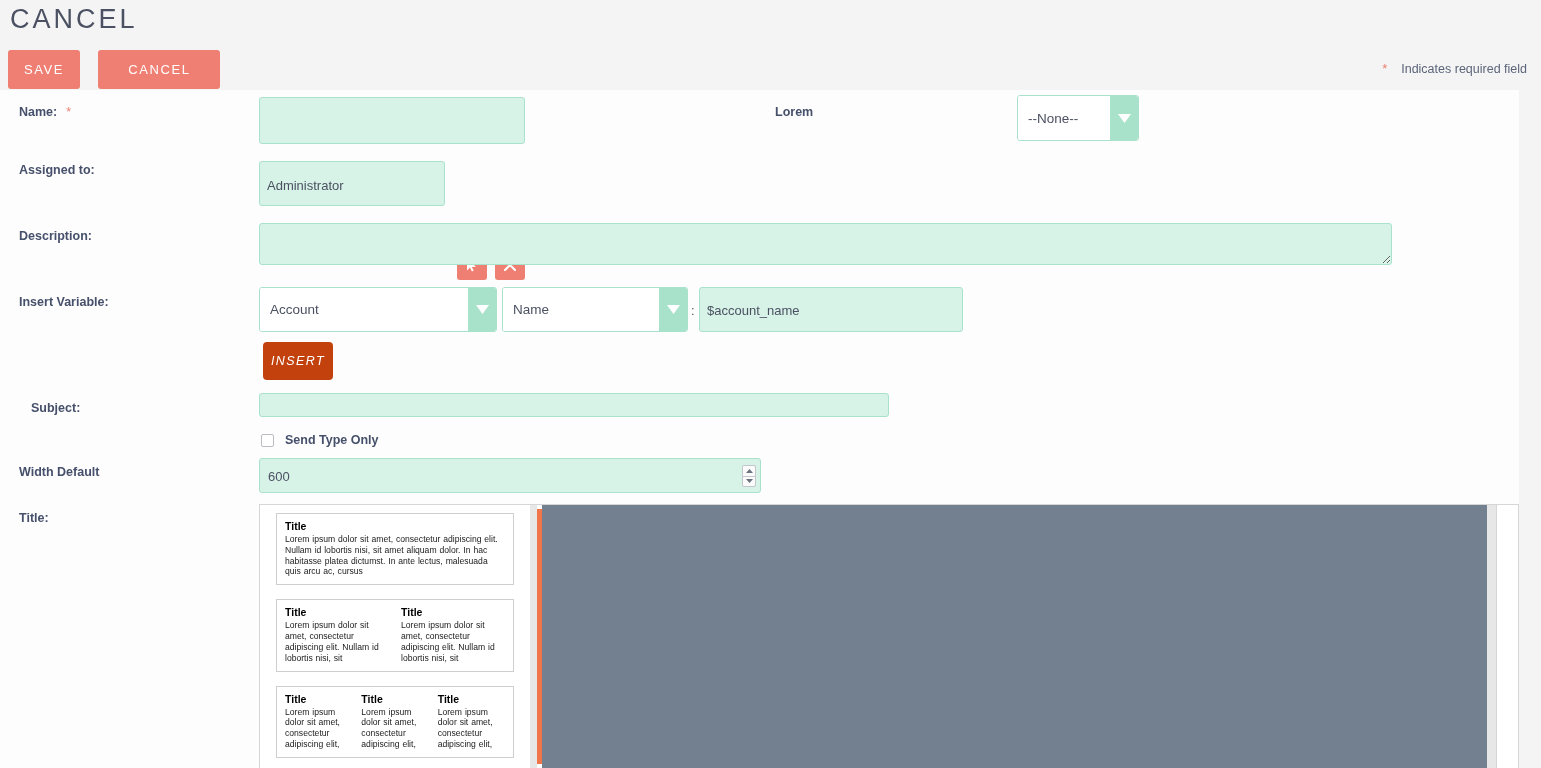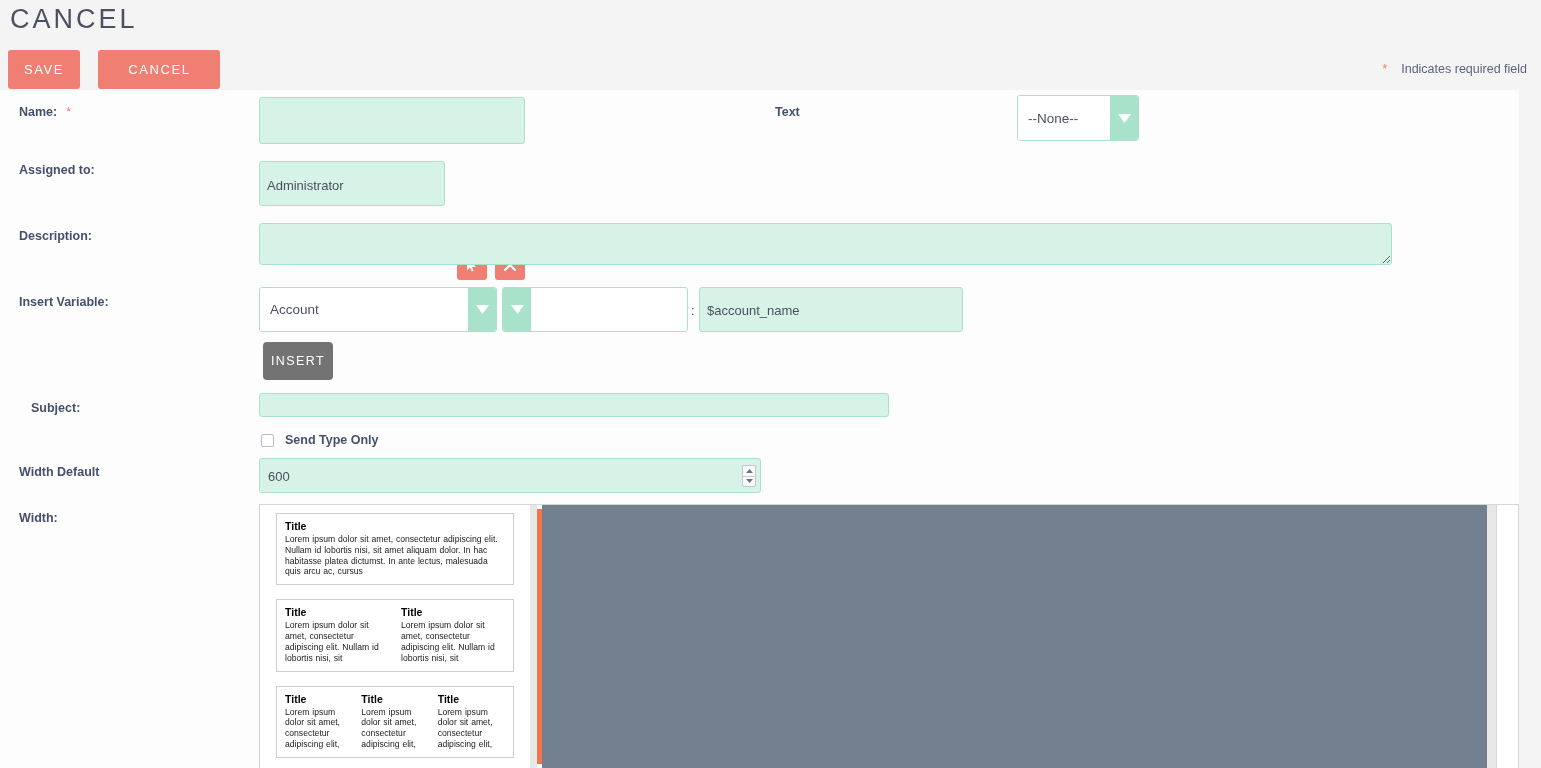--- a/index.html
+++ b/index.html
@@ -135,29 +135,30 @@
     border-radius: 3px;
     display: flex;
     align-items: center;
     justify-content: center;
     cursor: pointer;
   }
 
   
   .insert-btn {
     position: absolute;
-    background: #737373;
+    background: #c2410c;
     color: #fff;
     border-radius: 4px;
     font-size: 12.5px;
     letter-spacing: 1.4px;
     display: flex;
     align-items: center;
     justify-content: center;
     cursor: pointer;
+    font-style: italic;
   }
 
   
   .chk-wrap {
     position: absolute;
     display: flex;
     align-items: center;
   }
   .chk-box {
     width: 13px; height: 13px;
@@ -284,21 +285,21 @@
     <span class="star">*</span><span>Indicates required field</span>
   </div>
 
   <div class="form-panel">
 
     <div class="lbl" style="left:8px; top:15px;">
       <span>Name:</span><span class="star">*</span>
     </div>
     <input class="mint" style="position: absolute; left: 259px; top: 7px; width: 266px; height: 47px;" value="" placeholder="">
 
-    <div class="lbl" style="left:764px; top:15px;">Text</div>
+    <div class="lbl" style="left:764px; top:15px;">Lorem</div>
     <div class="combo" style="left:1017px; top:5px; width:122px; height:46px;gap:17px;">
       <div class="val">--None--</div>
       <div class="arrow-btn">
         <svg width="13" height="9" viewBox="0 0 13 9">
             <polygon points="0,0 13,0 6.5,9" fill="#ffffff"></polygon>
           </svg>
       </div>
     </div>
 
     <div class="lbl" style="left:8px; top:73px;">Assigned to:</div>
@@ -323,20 +324,21 @@
     <div class="combo" style="left:259px; top:197px; width:238px; height:45px;">
       <div class="val">Account</div>
       <div class="arrow-btn">
         <svg width="13" height="9" viewBox="0 0 13 9">
             <polygon points="0,0 13,0 6.5,9" fill="#ffffff"></polygon>
           </svg>
       </div>
     </div>
 
     <div class="combo" style="left:502px; top:197px; width:186px; height:45px;">
+      <div class="val">Name</div>
       <div class="arrow-btn">
         <svg width="13" height="9" viewBox="0 0 13 9">
             <polygon points="0,0 13,0 6.5,9" fill="#ffffff"></polygon>
           </svg>
       </div>
     </div>
 
     <div style="position:absolute; left:691px; top:213px; font-size:13px; color:#4b5162;">:</div>
 
     <input class="mint" style="position: absolute; left: 699px; top: 197px; width: 264px; height: 45px;" readonly="" value="">
@@ -363,21 +365,21 @@
             </svg>
         </div>
         <div class="spin-btn">
           <svg width="7" height="4" viewBox="0 0 7 4">
               <polygon points="0,0 7,0 3.5,4" fill="#6b7280"></polygon>
             </svg>
         </div>
       </div>
     </div>
 
-    <div class="lbl" style="left:8px; top:421px;">Width:</div>
+    <div class="lbl" style="left:8px; top:421px;">Title:</div>
   </div>
 
   <div class="body-editor">
     <div class="blocks-pane">
 
 
       <div class="tpl">
         <div class="tpl-body">
           <div class="tpl-cols">
             <div class="tpl-col">

